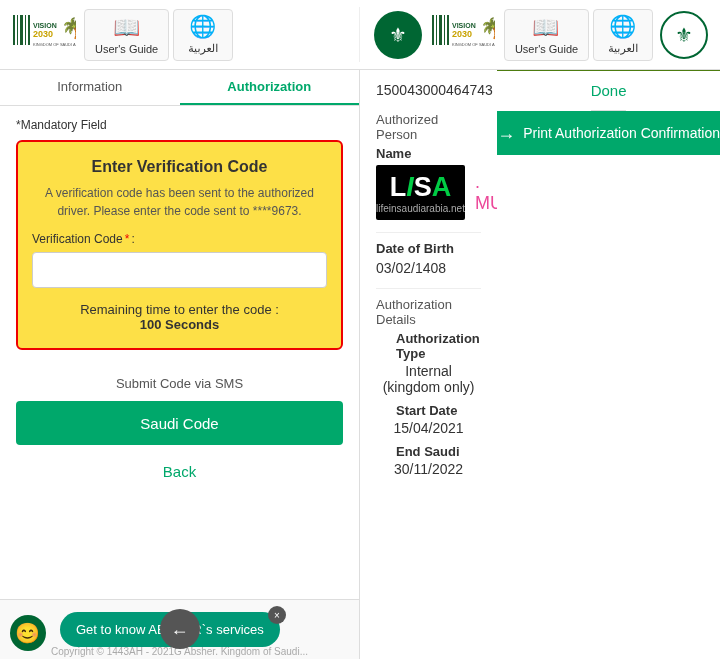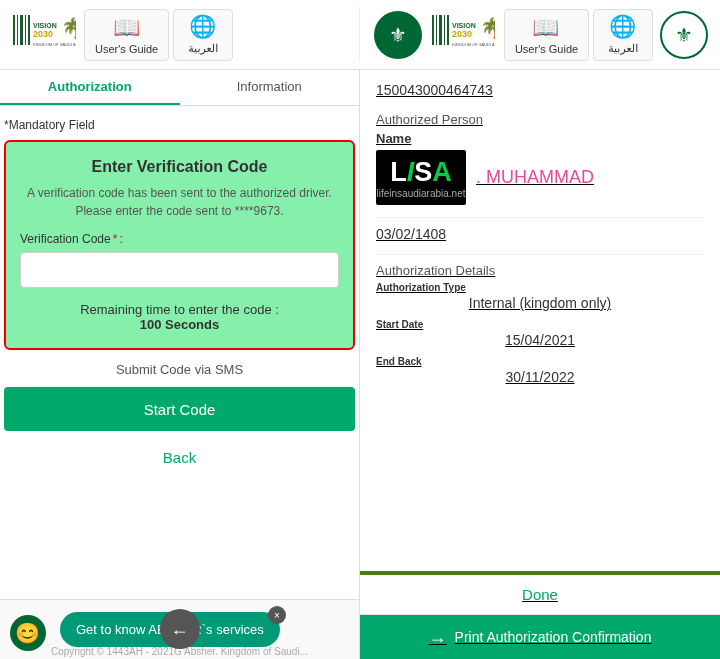--- a/index.html
+++ b/index.html
@@ -103,38 +103,38 @@
       color: #555;
       cursor: pointer;
       border-bottom: 2px solid transparent;
     }
     .tab-item.active {
       color: #00a86b;
       border-bottom: 2px solid #00a86b;
       font-weight: bold;
     }
     .left-content {
-      padding: 12px 4px;
+      padding: 12px 16px;
       flex: 1;
       overflow-y: auto;
     }
     .mandatory-field {
       font-size: 12px;
       color: #e00;
       margin-bottom: 8px;
     }
     .mandatory-field span { color: #333; }
 
     
     .verification-box {
       border: 2px solid #e00;
       border-radius: 6px;
       padding: 16px 14px;
-      margin-bottom: 12px;
-      background: #86efac;
+      margin-bottom: 26px;
+      background: #fde047;
     }
     .verification-title {
       text-align: center;
       font-size: 16px;
       font-weight: bold;
       color: #333;
       margin-bottom: 8px;
     }
     .verification-desc {
       text-align: center;
@@ -260,23 +260,22 @@
       font-size: 11px;
       color: #888;
       position: relative;
     }
 
     
     .right-panel {
       width: 360px;
       background: #fff;
       display: flex;
-      flex-direction: column;
+      flex-direction: row;
       overflow: hidden;
-      text-decoration: underline;
     }
     .right-content {
       flex: 1;
       overflow-y: auto;
       padding: 12px 16px;
     }
     .auth-number {
       font-size: 14px;
       color: #333;
       margin-bottom: 14px;
@@ -326,35 +325,37 @@
       color: #333;
       margin-bottom: 12px;
     }
     .auth-details-title {
       font-size: 13px;
       color: #555;
       margin-bottom: 4px;
       margin-top: 4px;
     }
     .auth-type-label {
-      font-size: 10px;
+      font-size: 13px;
       font-weight: bold;
       color: #333;
       margin-bottom: 2px;
+      margin-left: 20px;
     }
     .auth-type-value {
       font-size: 14px;
       color: #333;
       margin-bottom: 8px;
       text-align: center;
     }
     .right-footer {
-      border-top: 4px solid #4d7c0f;
+      border-top: 1px solid #4d7c0f;
       display: flex;
       flex-direction: column;
+      align-items: center;
     }
     .done-btn {
       height: 40px;
       background: transparent;
       color: #00a86b;
       border: none;
       font-size: 15px;
       cursor: pointer;
       border-bottom: 1px solid #ddd;
     }
@@ -437,25 +438,25 @@
     </div>
     <div class="circular-icon-right">⚜</div>
   </div>
 </div>
 
 <div class="content">
 
   <div class="left-panel">
 
     <div class="tab-bar">
+      <div class="tab-item">
+        <span>Information</span>
+      </div>
       <div class="tab-item active">
         <span>Authorization</span>
-      </div>
-      <div class="tab-item">
-        <span>Information</span>
       </div>
     </div>
 
     <div class="left-content">
       
       <div class="mandatory-field">
         <span>*Mandatory Field</span>
       </div>
 
       
@@ -478,21 +479,21 @@
         </div>
       </div>
 
       
       <div class="resend-link">
         <span>Submit Code via SMS</span>
       </div>
 
       
       <button class="submit-btn">
-        <span>Start Code</span>
+        <span>Saudi Code</span>
       </button>
 
       
       <button class="back-btn">
         <span>Back</span>
       </button>
     </div>
 
     <div class="left-footer">
 
@@ -538,20 +539,23 @@
             </div>
           </div>
         </div>
         <div class="name-text">
           <span>. MUHAMMAD</span>
         </div>
       </div>
 
       <div class="divider-line"></div>
 
+      <div class="section-label">
+        <span>Date of Birth</span>
+      </div>
       <div class="field-value">
         <span>03/02/1408</span>
       </div>
 
       <div class="divider-line"></div>
 
       <div class="auth-details-title">
         <span>Authorization Details</span>
       </div>
       <div class="auth-type-label">
@@ -562,21 +566,21 @@
       </div>
 
       <div class="auth-type-label">
         <span>Start Date</span>
       </div>
       <div class="auth-type-value">
         <span>15/04/2021</span>
       </div>
 
       <div class="auth-type-label">
-        <span>End Back</span>
+        <span>End Saudi</span>
       </div>
       <div class="auth-type-value">
         <span>30/11/2022</span>
       </div>
 
     </div>
 
     <div class="right-footer">
       <button class="done-btn">
         <span>Done</span>

